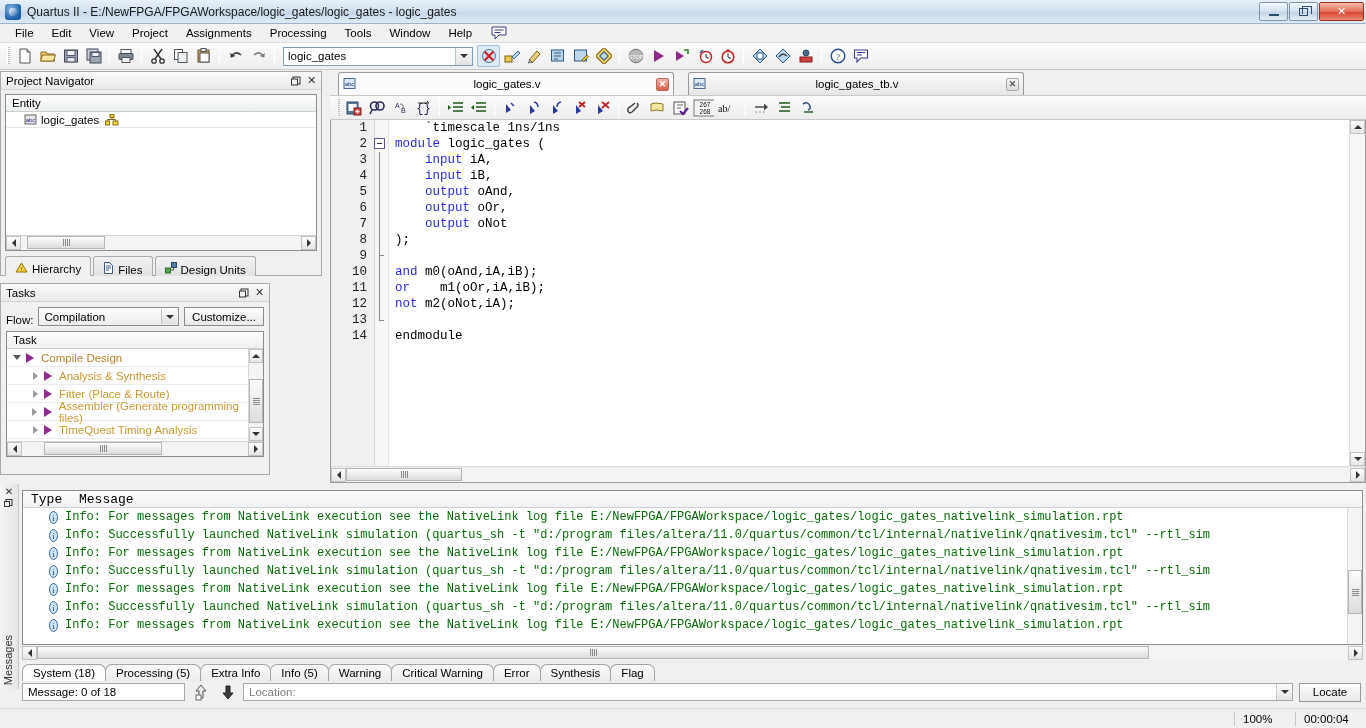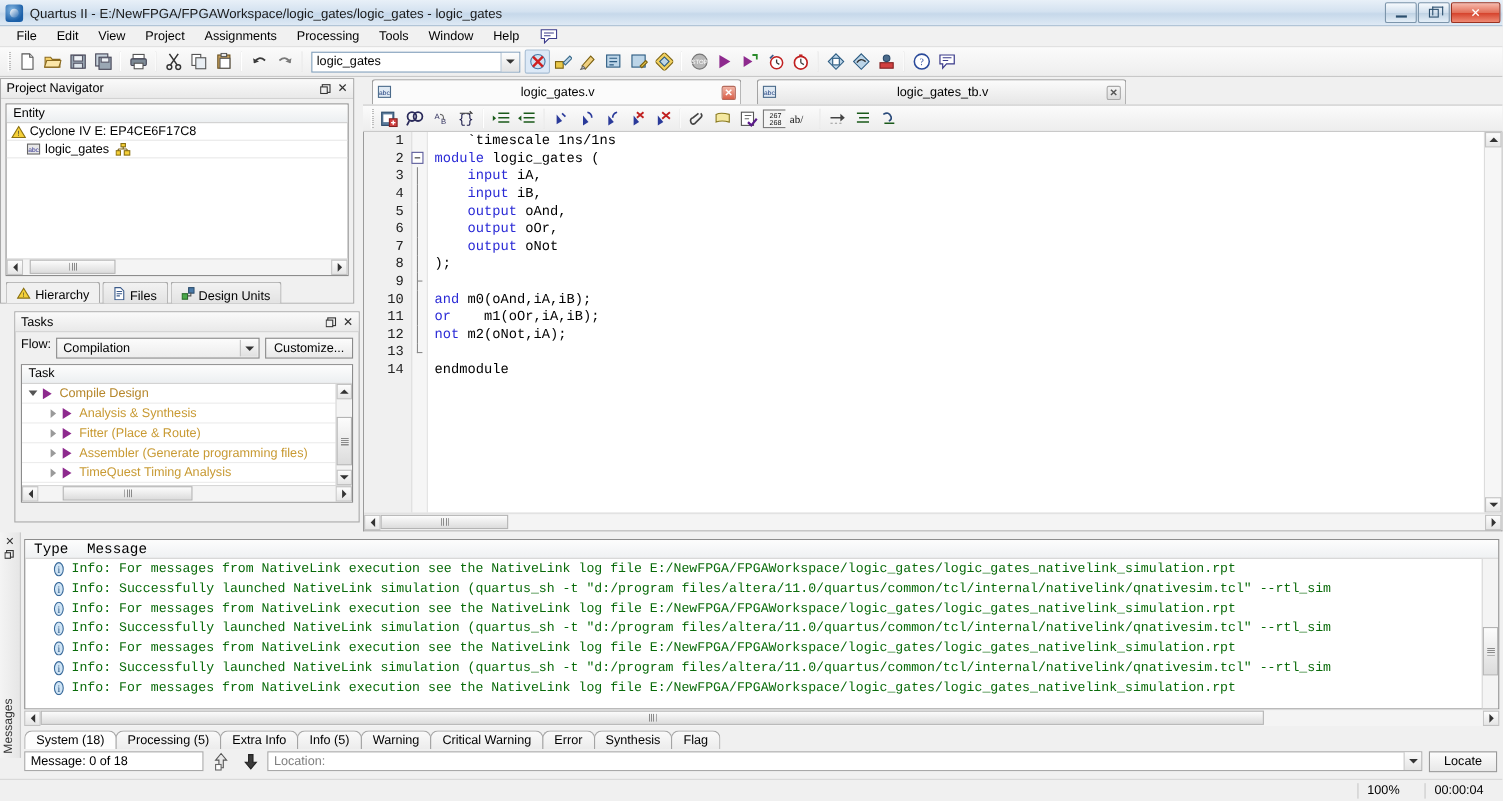--- a/index.html
+++ b/index.html
@@ -160,23 +160,23 @@
   .pn-tabs { position: absolute; left: 4px; bottom: -1px; display: flex; gap: 0; height: 20px; }
   .ptab {
     height: 20px; padding: 0 9px; display: flex; align-items: flex-end; gap: 4px;
     background: linear-gradient(to bottom,#f2f2f2,#e2e2e2);
     border: 1px solid #a9a9a9; border-bottom: none;
     border-radius: 3px 3px 0 0; font-size: 11.5px; margin-right: 2px;
   }
   .ptab.active { background: #f0f0f0; border-bottom: 1px solid #f0f0f0; }
 
   
-  #tasks { left: 13px; top: 283px; width: 314px; height: 192px; }
+  #tasks { left: 0; top: 283px; width: 270px; height: 192px; }
   .tk-body { position: absolute; left:0; top:18px; right:0; bottom:0; padding: 5px; }
-  .tk-flow { display: flex; align-items: flex-start; gap: 5px; margin-bottom: 5px; }
+  .tk-flow { display: flex; align-items: flex-end; gap: 5px; margin-bottom: 5px; }
   .tk-flow .lbl { font-size: 11.5px; }
   .tk-select {
     width: 185px; height: 19px; background: linear-gradient(to bottom,#fcfcfc,#ececec);
     border: 1px solid #8a8a8a; display: flex; align-items: center;
     padding-left: 5px; font-size: 11.5px; position: relative;
   }
   .tk-select .arrow {
     position: absolute; right: 1px; top: 1px; width: 16px; height: 15px;
     display: flex; align-items: center; justify-content: center;
     background: linear-gradient(to bottom,#fbfbfb,#e0e0e0); border-left: 1px solid #c0c0c0;
@@ -605,29 +605,20 @@
             <rect x="2" y="1" width="7" height="7" fill="none" stroke="#333"></rect>
             <rect x="0.5" y="3" width="6" height="6" fill="#f0f0f0" stroke="#333"></rect>
           </svg>
       </span>
       <span class="pt-btn">✕</span>
     </div>
     <div class="pn-body">
       <div class="pn-list">
         <div class="pn-head">
           <span>Entity</span>
-        </div>
-        <div class="pn-row">
-          <span class="warn-tri">
-            <svg width="14" height="12">
-                <path d="M7 1 L13 11 L1 11 z" fill="#f5d038" stroke="#8a7010"></path>
-                <text x="7" y="10" font-size="7" text-anchor="middle" fill="#333" font-family="Liberation Sans">!</text>
-              </svg>
-          </span>
-          <span>Cyclone IV E: EP4CE6F17C8</span>
         </div>
         <div class="pn-row">
           <span class="ind"></span>
           <span class="abc-icon">
             <svg width="13" height="12">
                 <rect x="1" y="1" width="11" height="9" fill="#e8e8e8" stroke="#666"></rect>
                 <text x="6.5" y="8" font-size="6" text-anchor="middle" fill="#2a2a8a" font-family="Liberation Sans">abc</text>
               </svg>
           </span>
           <span>logic_gates</span>

